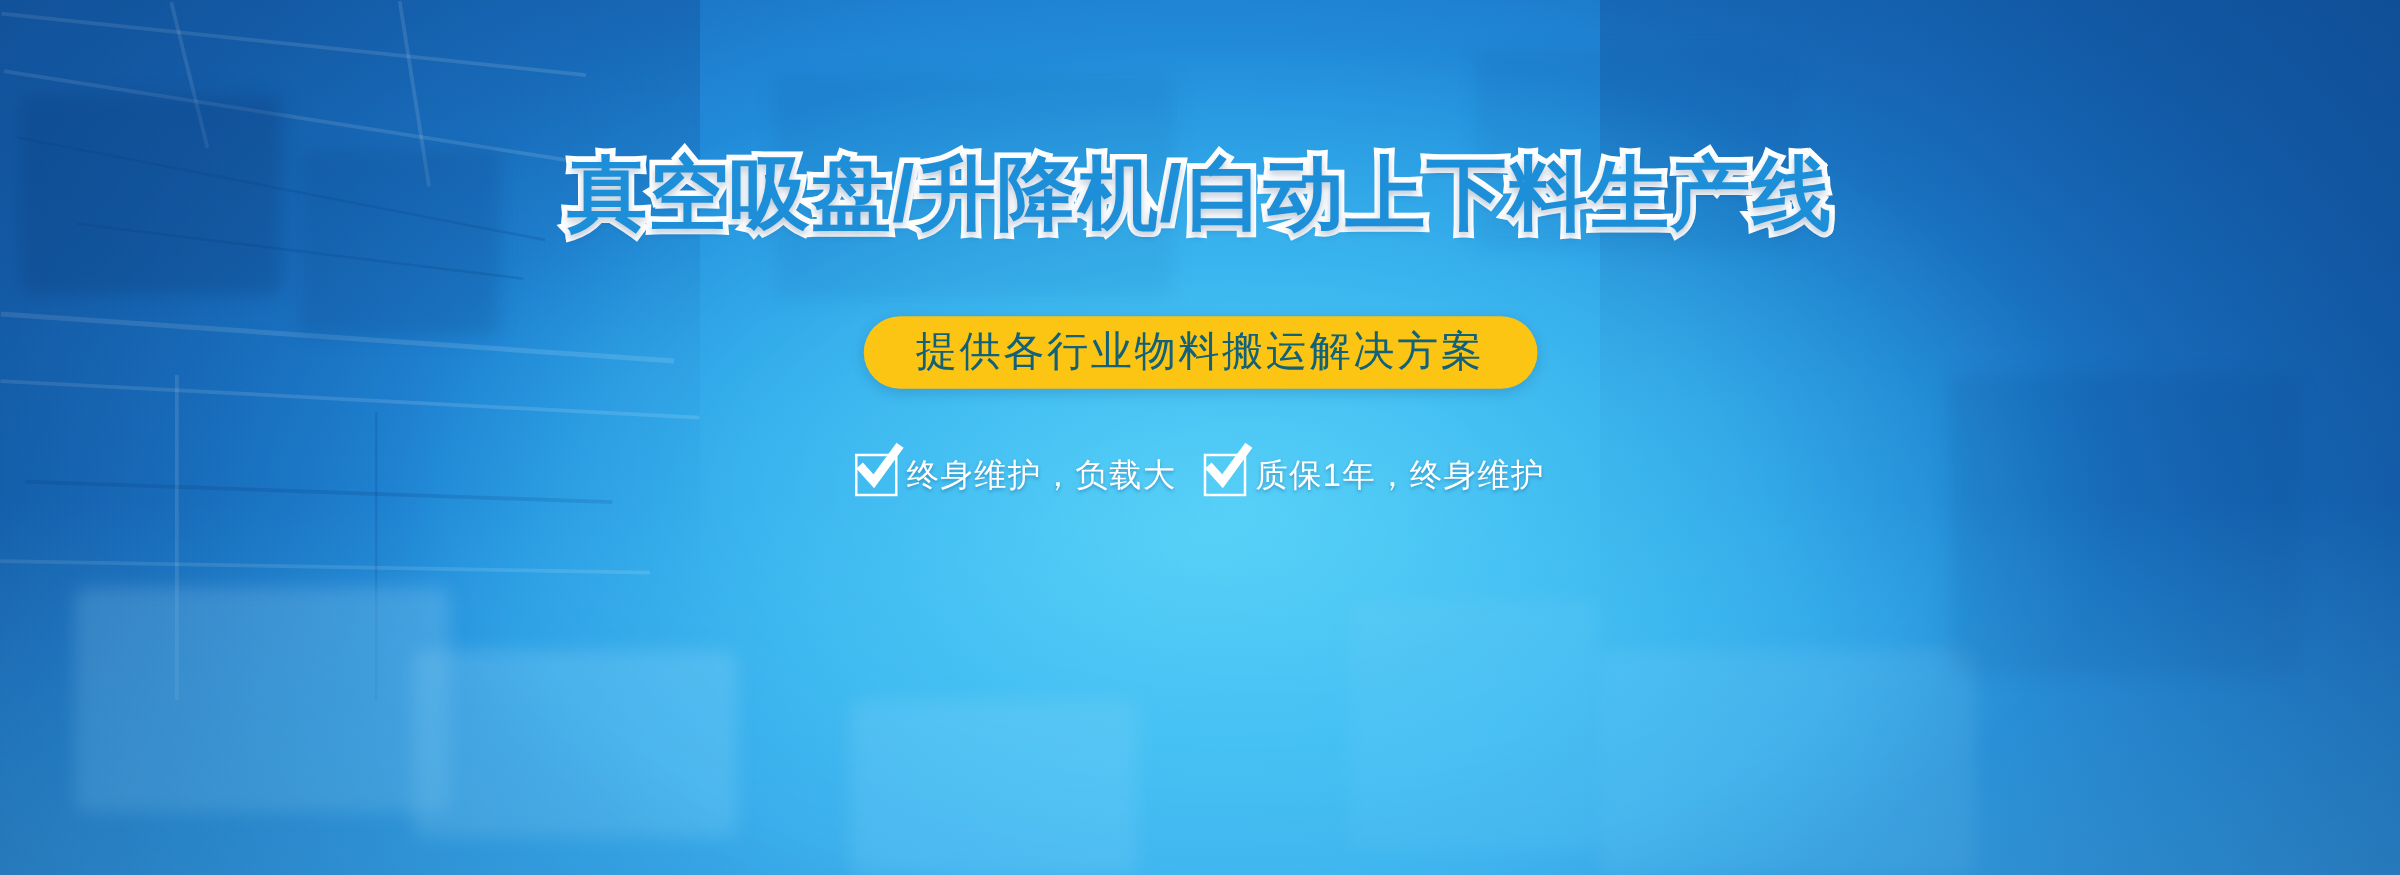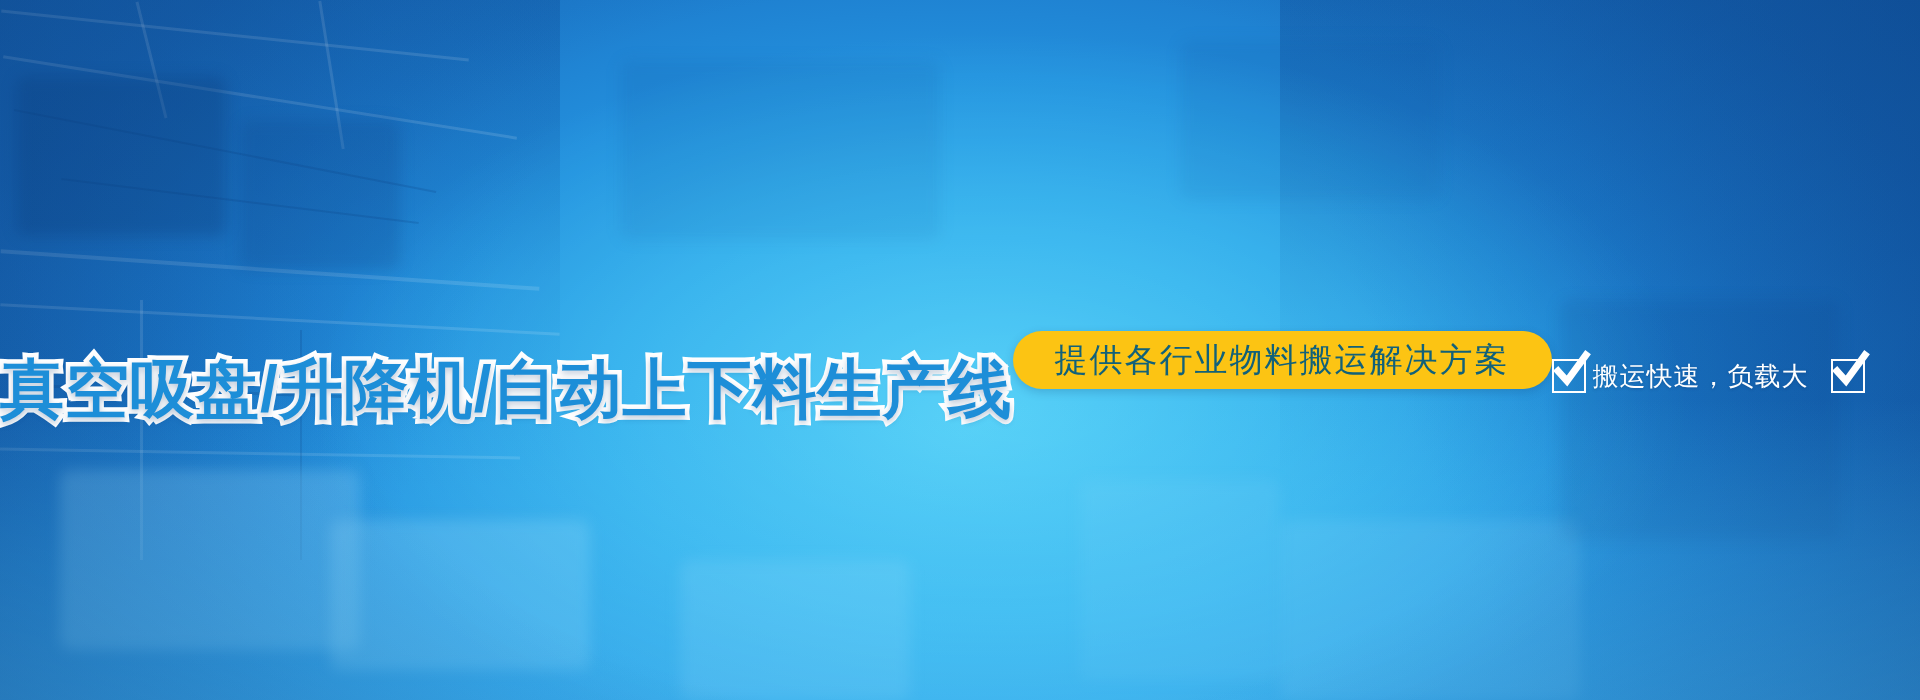--- a/index.html
+++ b/index.html
@@ -61,21 +61,21 @@
     mix-blend-mode:screen;
   }
   .bg-vig{
     position:absolute;inset:0;
     background:radial-gradient(ellipse 1180px 700px at 50% 50%, rgba(0,40,90,0) 52%, rgba(10,58,120,.30) 100%);
   }
 
   
   .content{
     position:absolute;inset:0;
-    display:flex;flex-direction:row;align-items:center;
+    display:flex;flex-direction:column;align-items:center;
   }
 
   
   .headline{
     margin-top:122px;
     font-size:64px;
     font-weight:bold;
     letter-spacing:1px;
     line-height:1.06;
     color:#1d8ed8;
@@ -192,27 +192,28 @@
     </div>
 
     <div class="bullets">
 
       <div class="bullet">
         <span class="cbox">
           <svg viewBox="0 0 38 38" aria-hidden="true">
             <path d="M6 19 L15 29 L34 3" fill="none" stroke="#ffffff" stroke-width="7" stroke-linecap="square" stroke-linejoin="miter"></path>
           </svg>
         </span>
-        <span class="btext">搬运快速，负载大</span>
+        <span class="btext">终身维护，负载大</span>
       </div>
 
 
       <div class="bullet">
         <span class="cbox">
           <svg viewBox="0 0 38 38" aria-hidden="true">
             <path d="M6 19 L15 29 L34 3" fill="none" stroke="#ffffff" stroke-width="7" stroke-linecap="square" stroke-linejoin="miter"></path>
           </svg>
         </span>
+        <span class="btext">质保1年，终身维护</span>
       </div>
 
     </div>
   </div>
 </div>
 
 </body></html>

